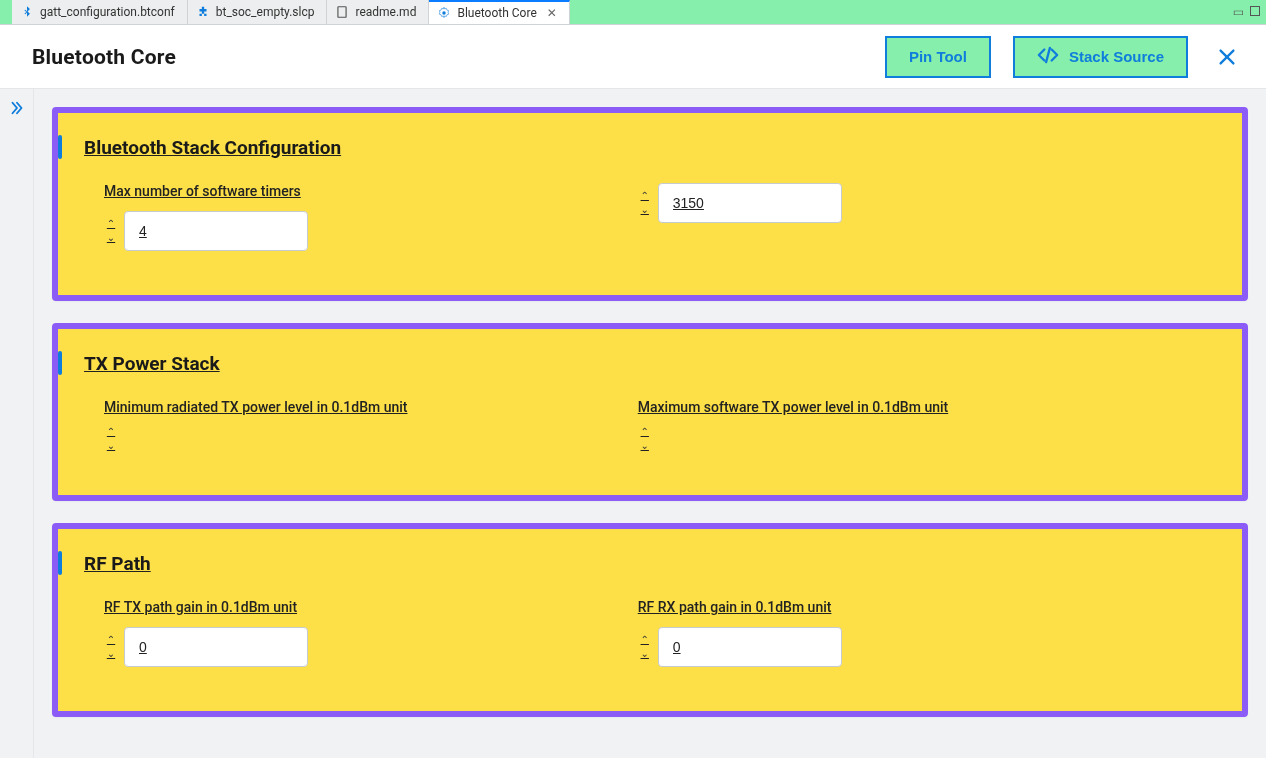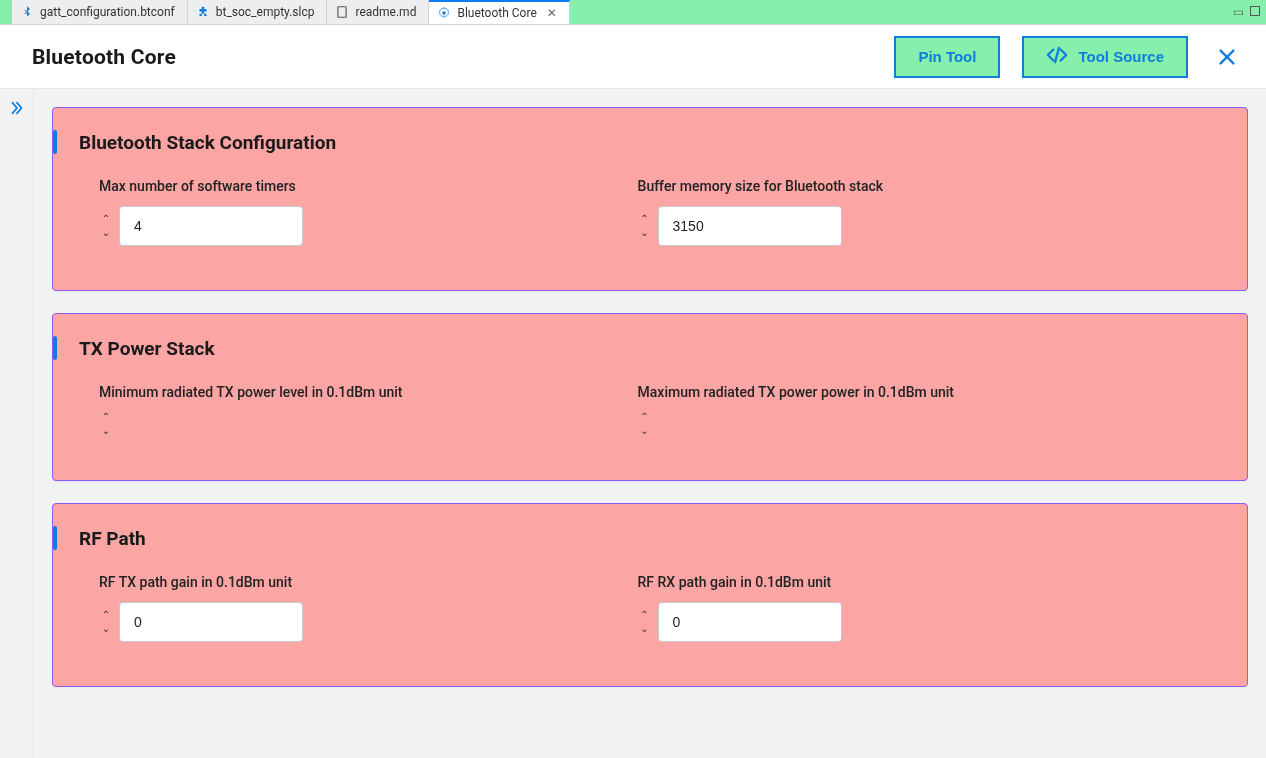--- a/index.html
+++ b/index.html
@@ -114,27 +114,28 @@
   .chevrons-right svg { width: 18px; height: 18px; }
 
   .content {
     flex: 1;
     padding: 18px 18px 28px 18px;
     overflow-y: auto;
   }
 
   
   .card {
-    background: #fca5a5;
-    border: 1px solid #8b5cf6;
+    background: #fde047;
+    border: 6px solid #8b5cf6;
     border-radius: 4px;
     box-shadow: 0 1px 2px rgba(0,0,0,0.04);
     margin-bottom: 22px;
     padding: 22px 26px 44px 26px;
     position: relative;
+    text-decoration: underline;
   }
   .card-title-wrap {
     display: flex;
     align-items: center;
     margin-left: -26px;
     margin-bottom: 24px;
   }
   .blue-bar {
     width: 4px;
     height: 24px;
@@ -245,21 +246,21 @@
     <span>Pin Tool</span>
   </button>
   <button class="hbtn">
     <span>
       <svg viewBox="0 0 24 24" fill="none" stroke="#0f7ddb" stroke-width="2.5" stroke-linecap="round" stroke-linejoin="round">
         <polyline points="16 18 22 12 16 6"></polyline>
           <polyline points="8 6 2 12 8 18"></polyline>
           <line x1="12" y1="4" x2="12" y2="20" transform="rotate(15 12 12)"></line>
       </svg>
     </span>
-    <span>Tool Source</span>
+    <span>Stack Source</span>
   </button>
   <span class="close-page">
     <svg viewBox="0 0 24 24" fill="none" stroke="#0f7ddb" stroke-linecap="round">
         <line x1="5" y1="5" x2="19" y2="19"></line>
         <line x1="19" y1="5" x2="5" y2="19"></line>
       </svg>
   </span>
 </div>
 
 <div class="workarea">
@@ -284,21 +285,20 @@
           <div class="field-label">Max number of software timers</div>
           <div class="spinner-wrap">
             <div class="spin-arrows">
               <span>⌃</span>
               <span>⌄</span>
             </div>
             <input class="num-input" value="4" style="">
           </div>
         </div>
         <div class="field">
-          <div class="field-label">Buffer memory size for Bluetooth stack</div>
           <div class="spinner-wrap">
             <div class="spin-arrows">
               <span>⌃</span>
               <span>⌄</span>
             </div>
             <input class="num-input" value="3150" style="">
           </div>
         </div>
       </div>
     </div>
@@ -312,21 +312,21 @@
         <div class="field">
           <div class="field-label">Minimum radiated TX power level in 0.1dBm unit</div>
           <div class="spinner-wrap">
             <div class="spin-arrows">
               <span>⌃</span>
               <span>⌄</span>
             </div>
           </div>
         </div>
         <div class="field">
-          <div class="field-label">Maximum radiated TX power power in 0.1dBm unit</div>
+          <div class="field-label">Maximum software TX power level in 0.1dBm unit</div>
           <div class="spinner-wrap">
             <div class="spin-arrows">
               <span>⌃</span>
               <span>⌄</span>
             </div>
           </div>
         </div>
       </div>
     </div>
 

